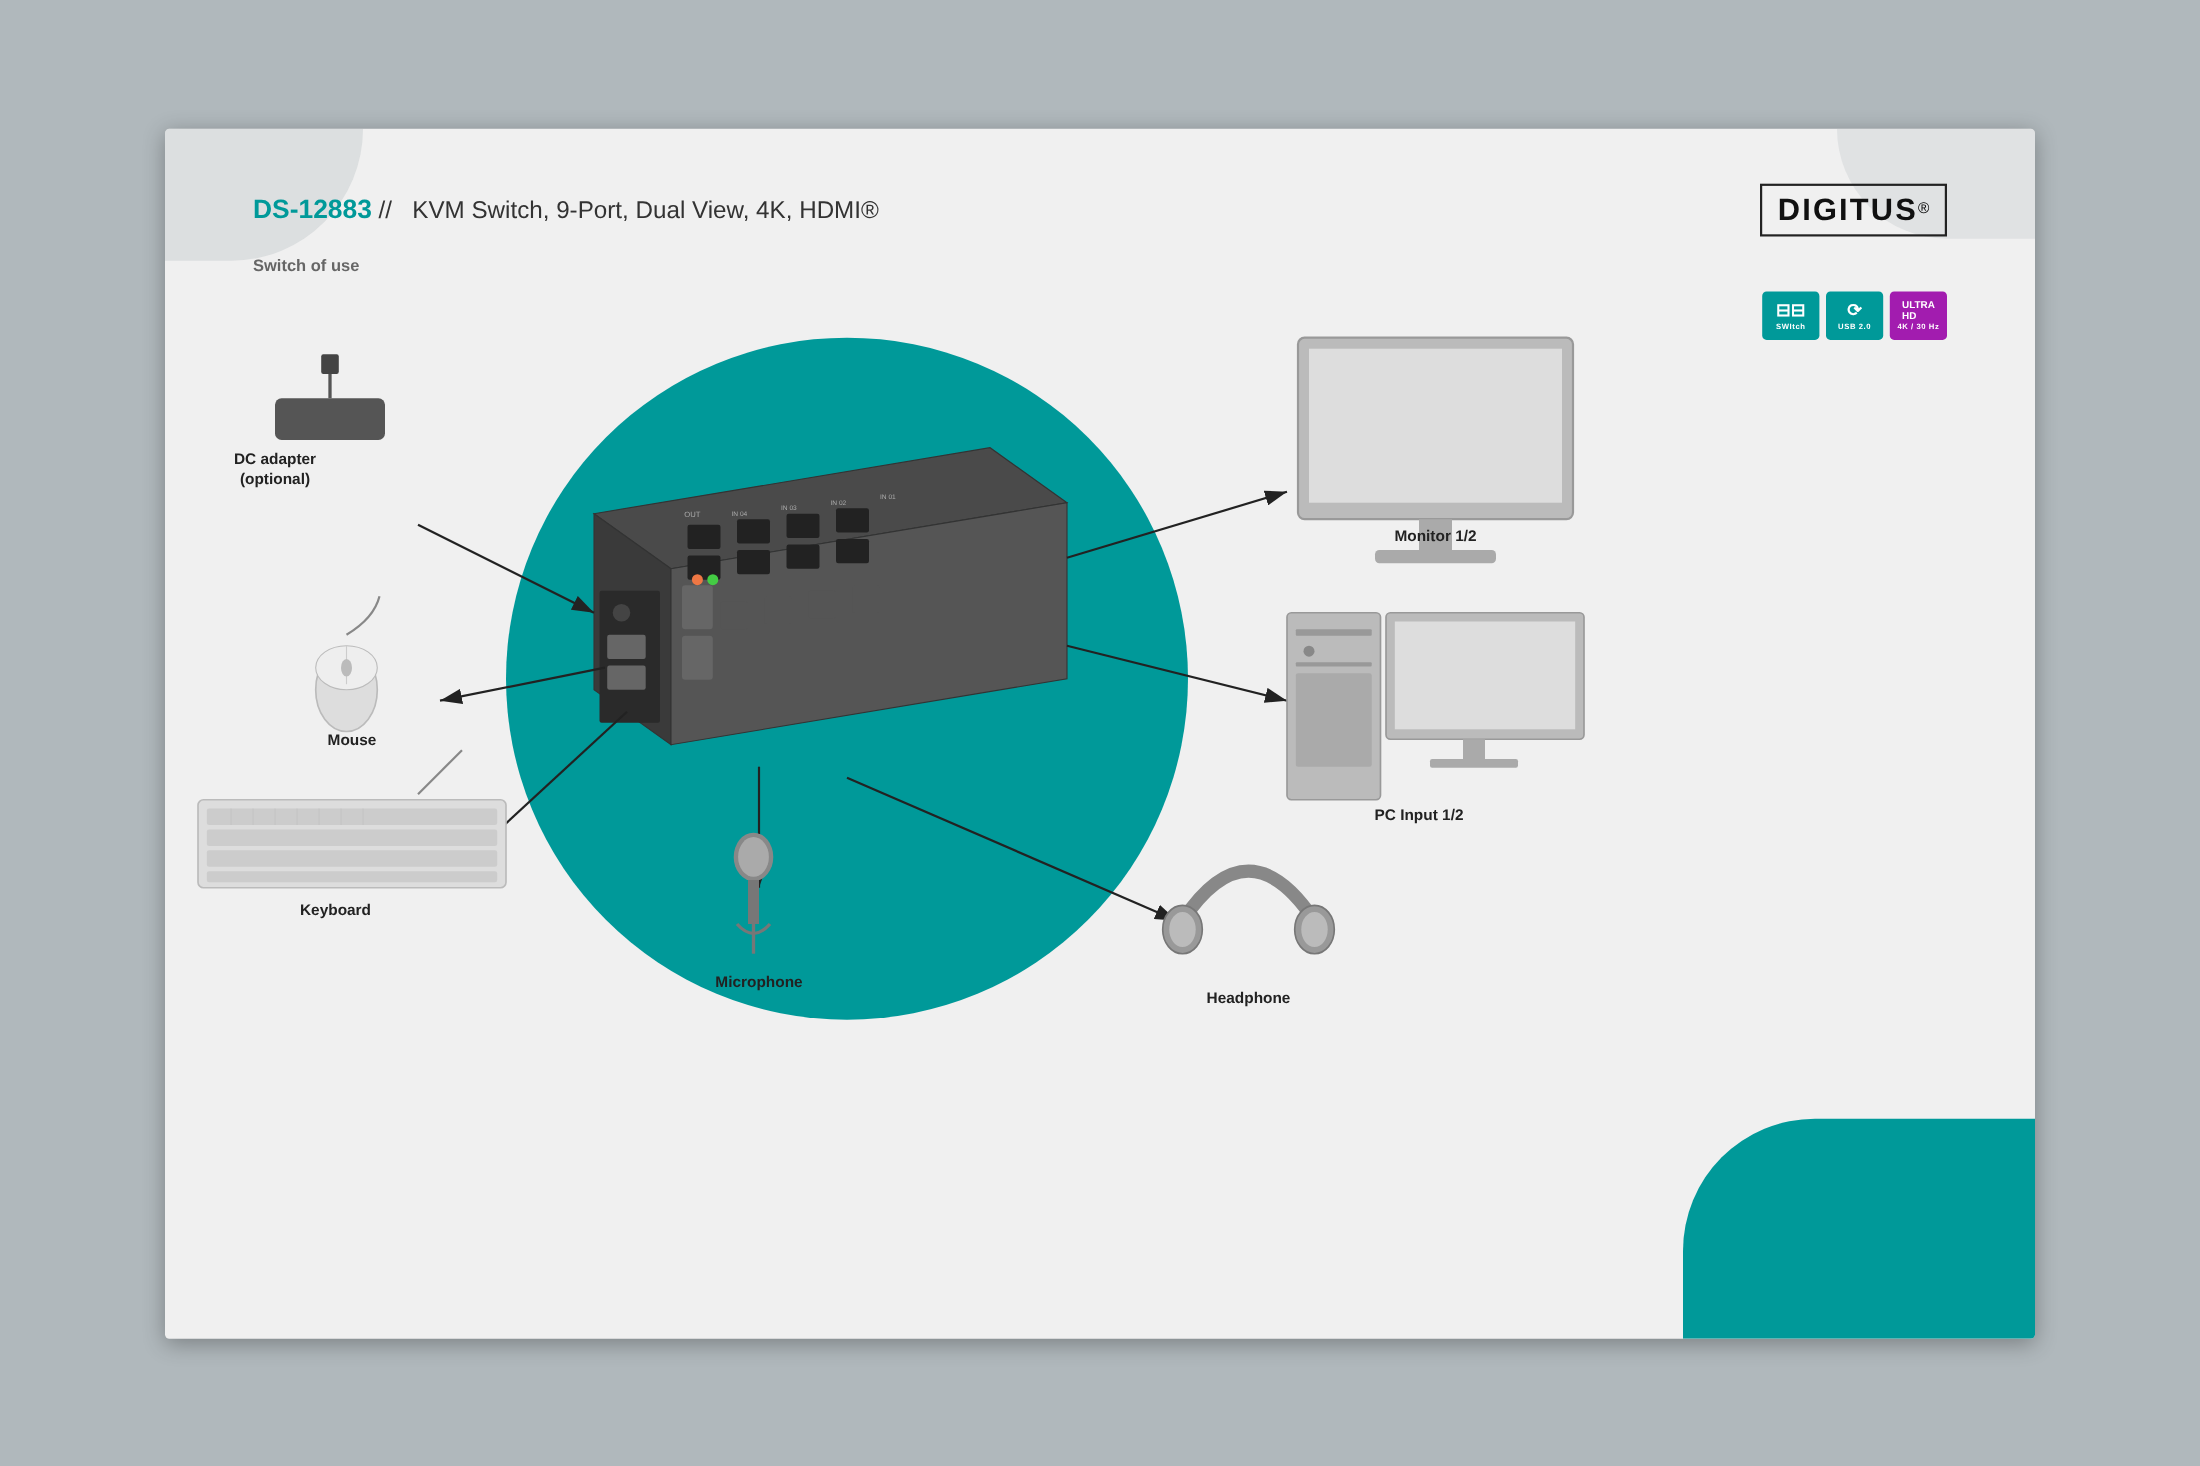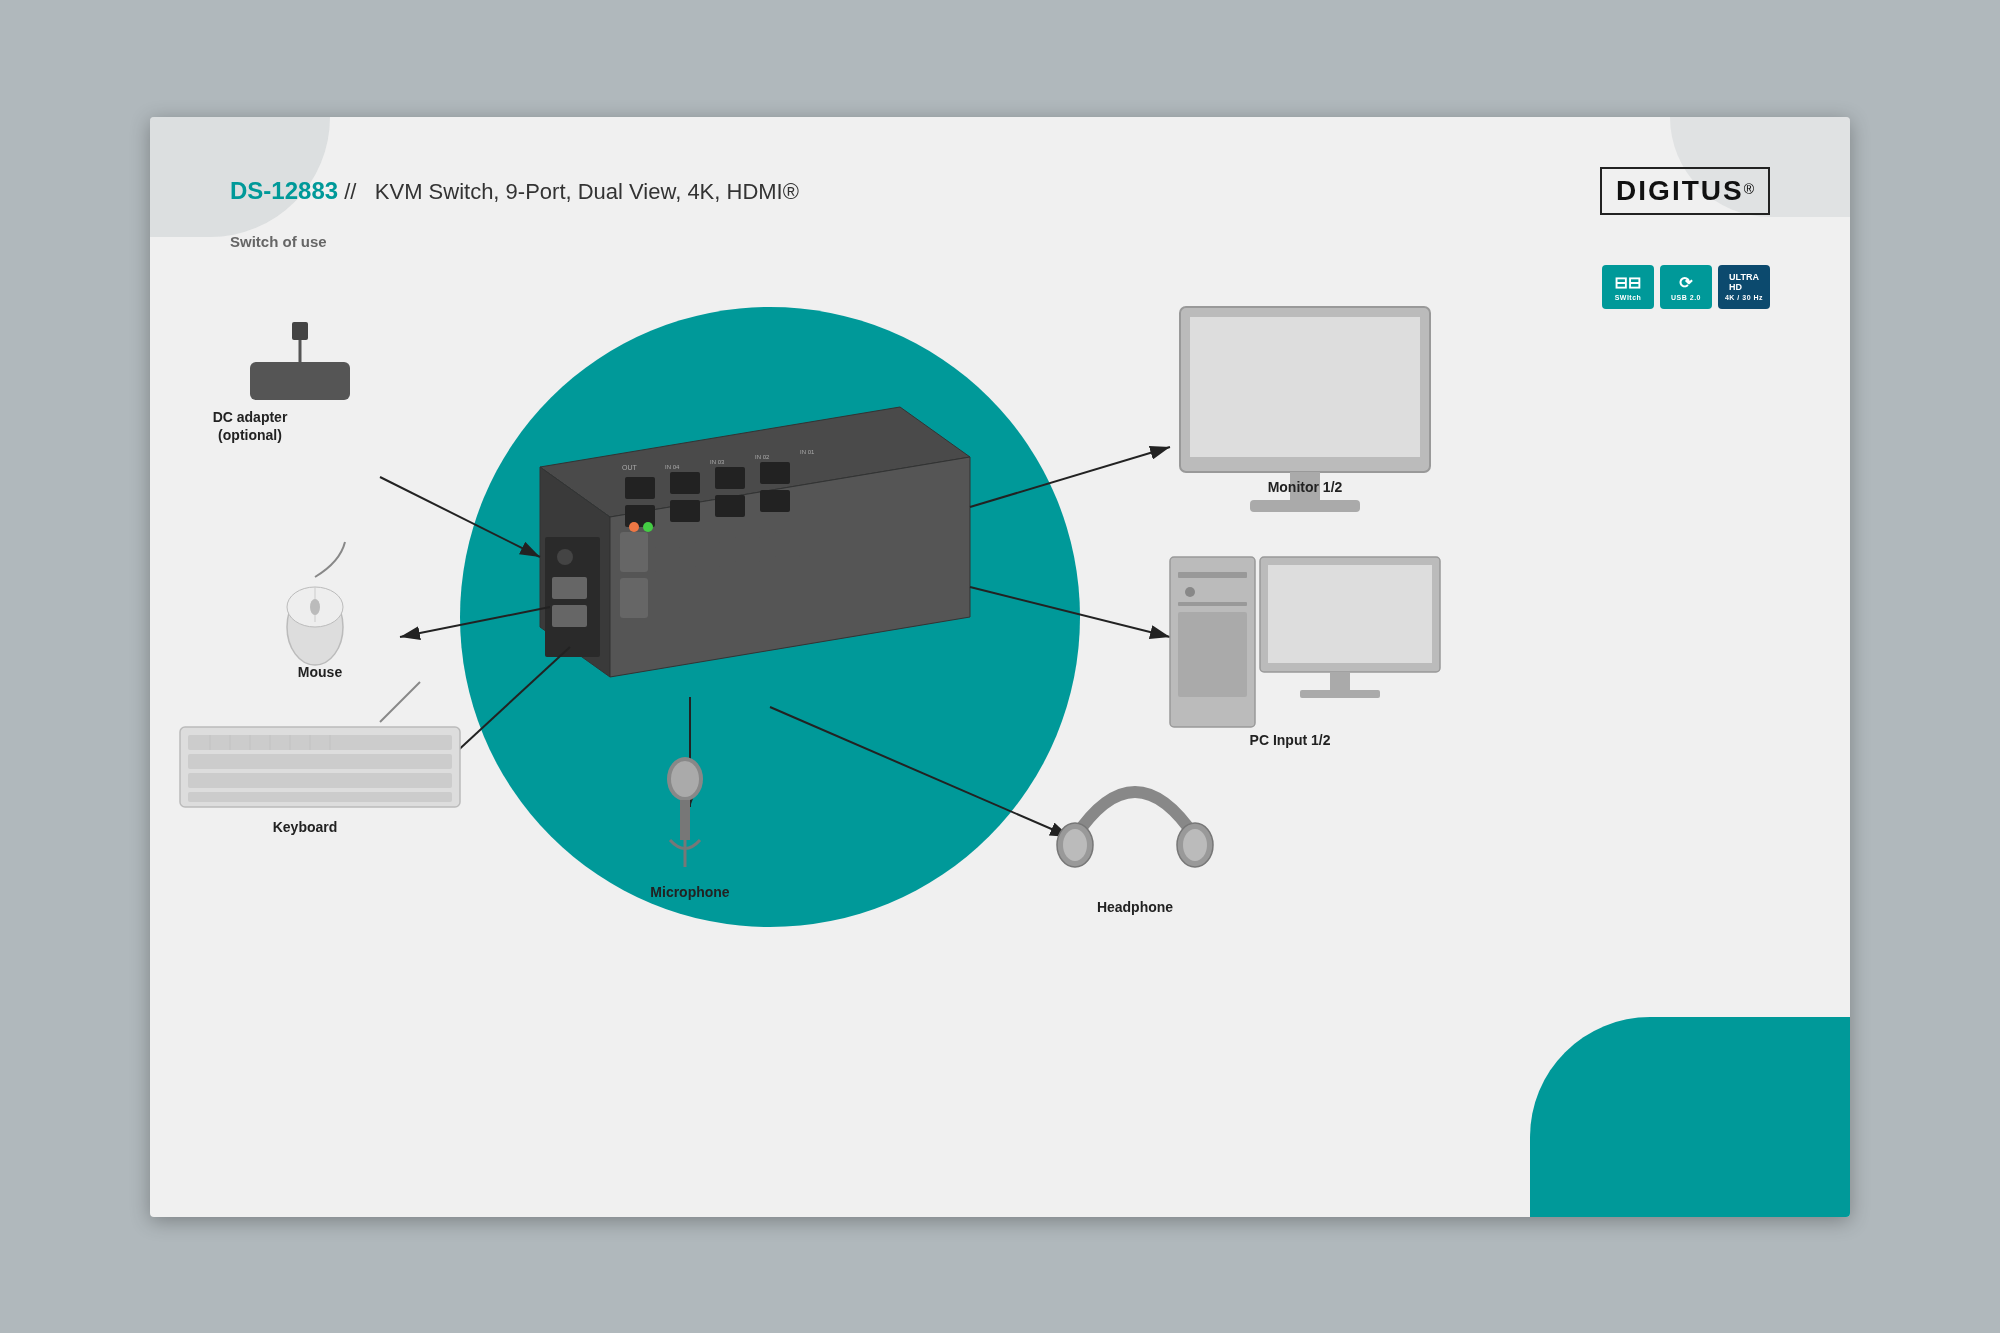--- a/index.html
+++ b/index.html
@@ -126,21 +126,21 @@
       display: flex;
       flex-direction: column;
       align-items: center;
       justify-content: center;
       font-size: 8px;
       font-weight: 700;
       color: white;
     }
     .badge-switch { background: #009999; }
     .badge-usb { background: #009999; }
-    .badge-uhd { background: #0c4a6e; }
+    .badge-uhd { background: #a21caf; }
     .badge-icon { font-size: 16px; }
     .badge-label { font-size: 7px; letter-spacing: 0.5px; margin-top: 2px; }
   </style>
 </head>
 <body>
 
 <div class="page">
 
   <div class="corner-gray-tl"></div>
   <div class="corner-gray-tr"></div>

